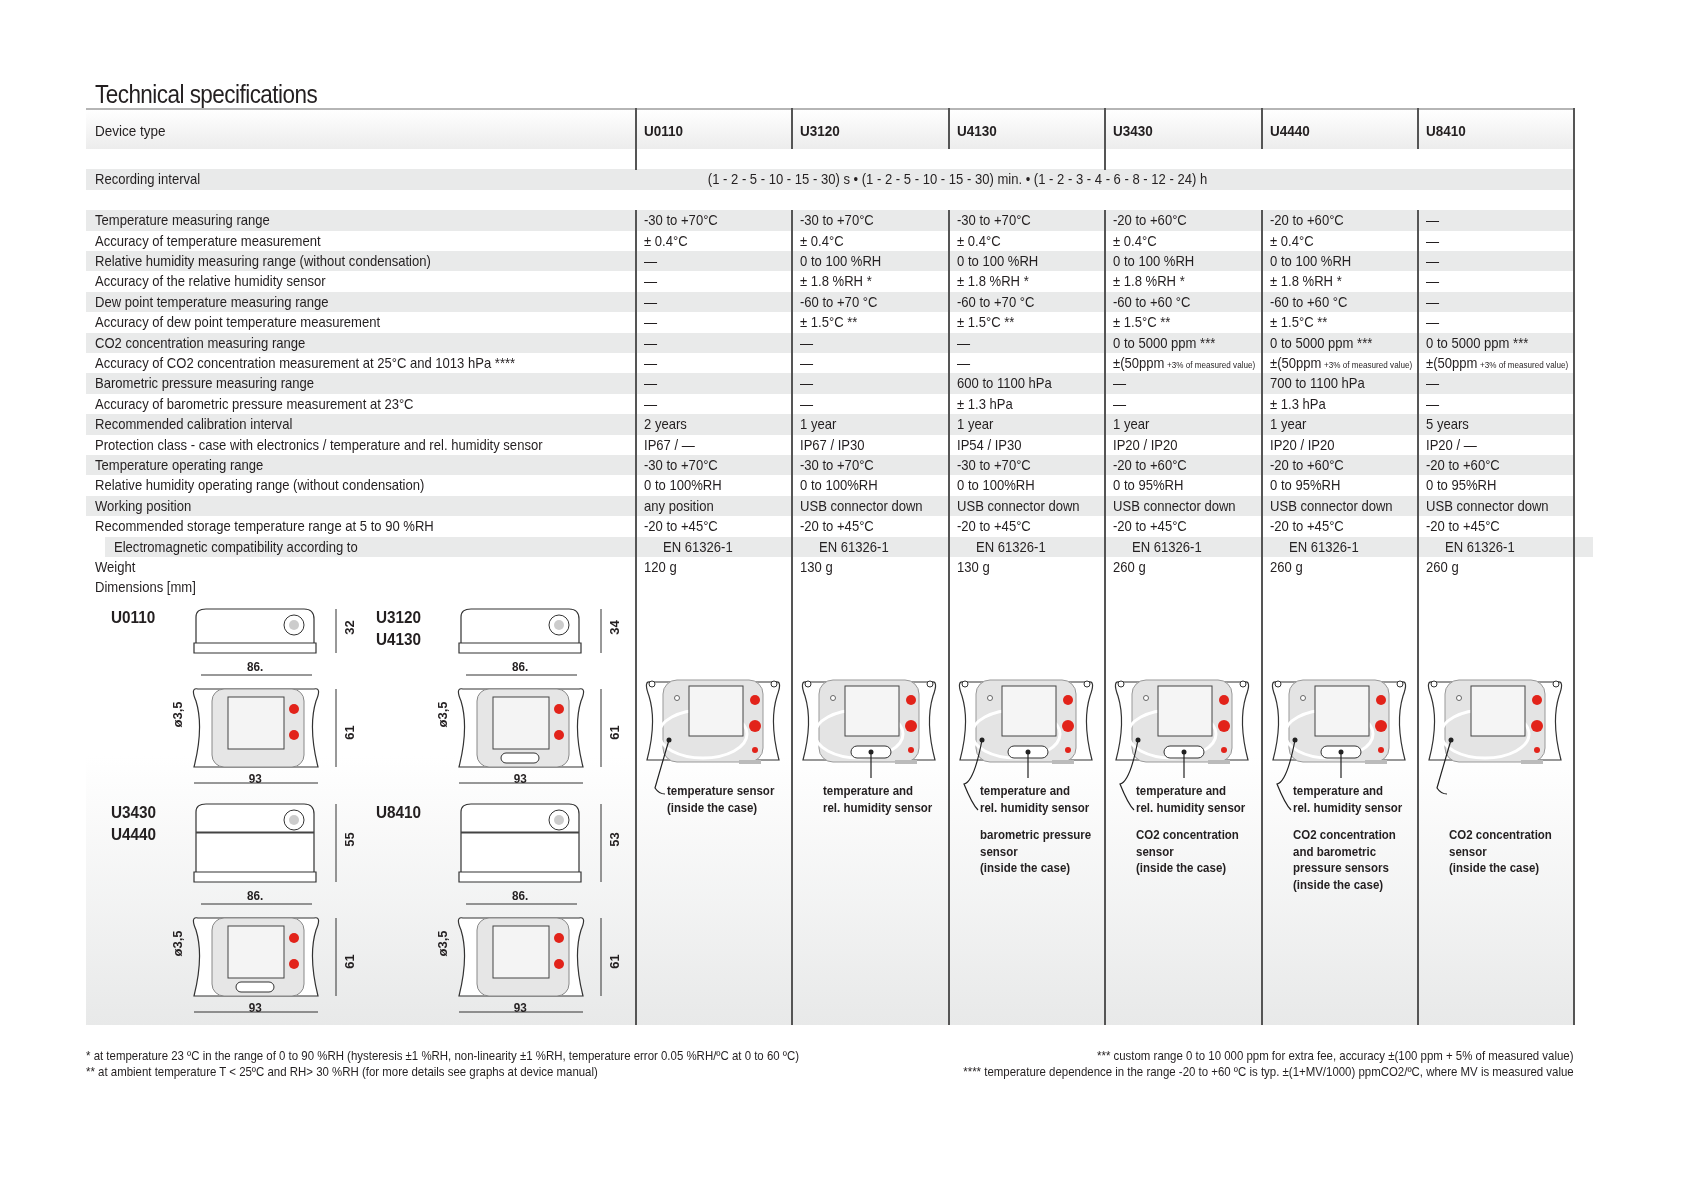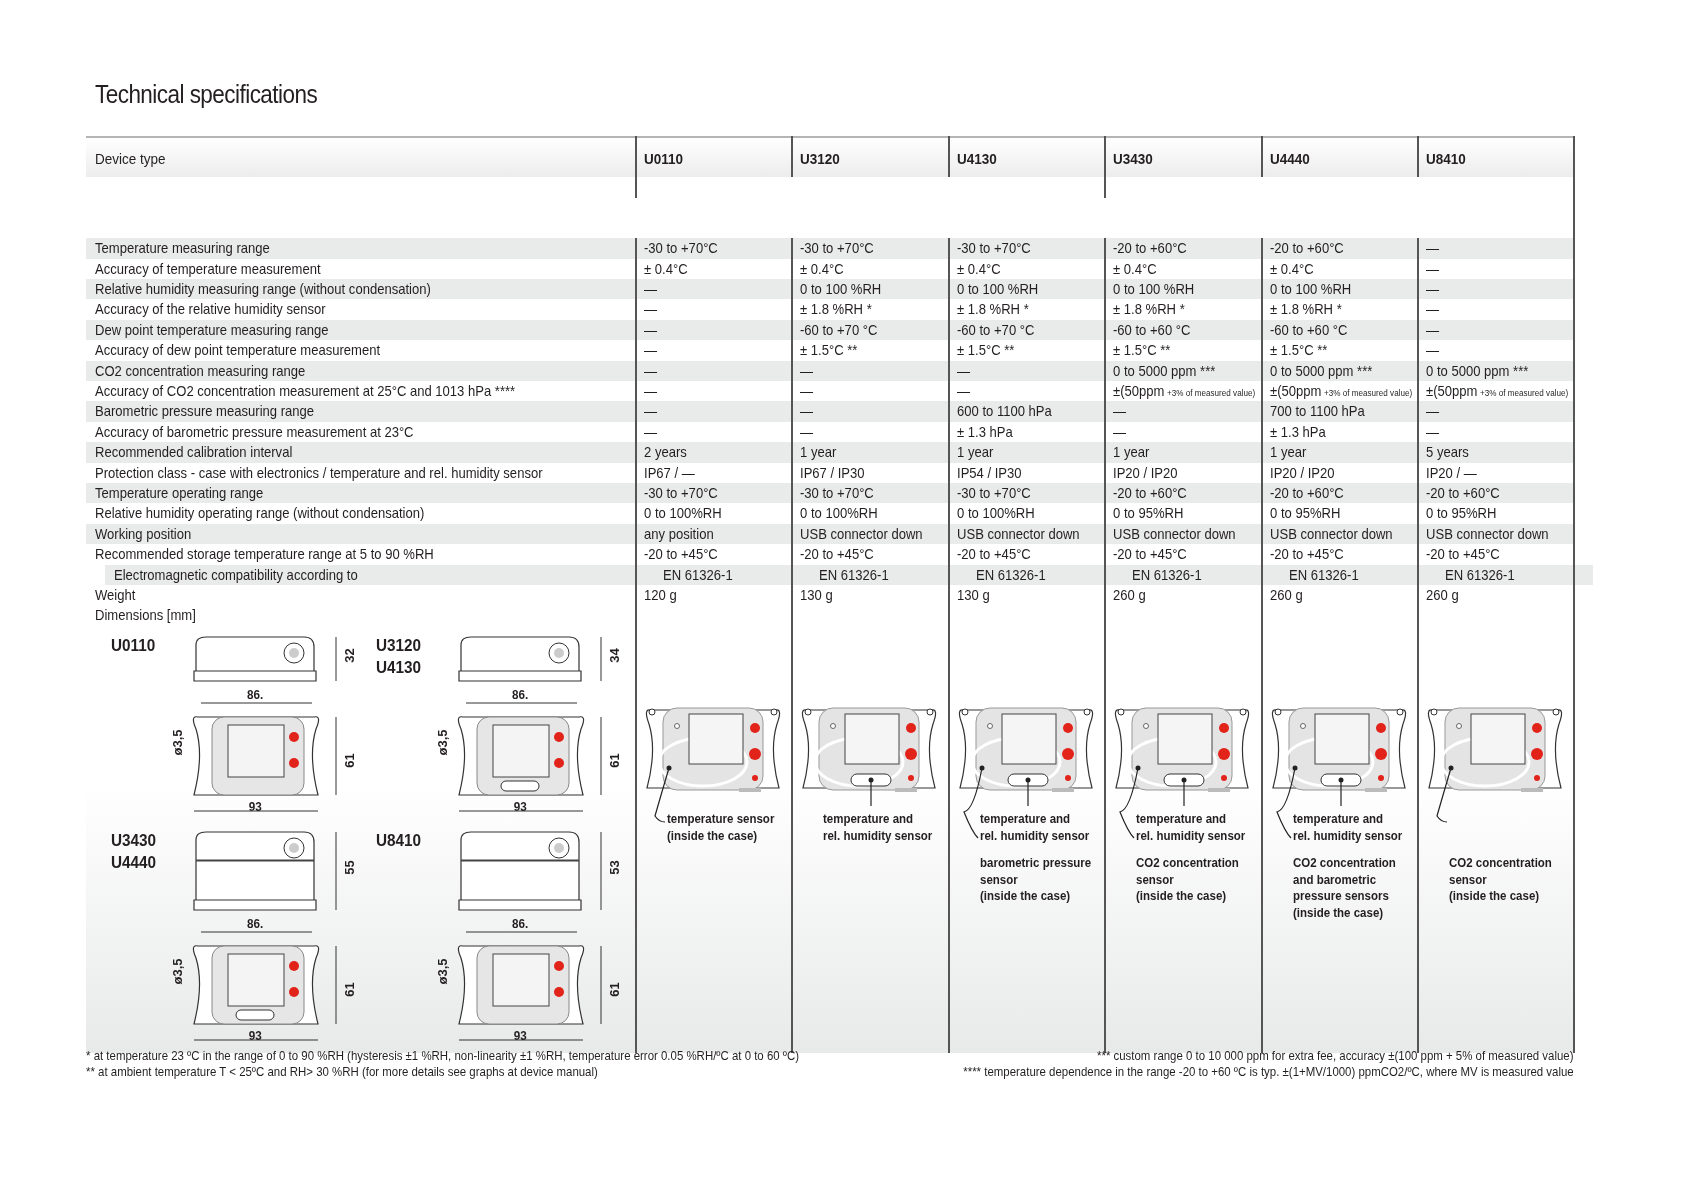--- a/index.html
+++ b/index.html
@@ -1,19 +1,19 @@
 <!DOCTYPE html>
 <html><head>
 <meta charset="utf-8">
 <style>
   html, body { margin:0; padding:0; background:#ffffff; }
   body { width:1685px; height:1192px; position:relative; overflow:hidden;
          font-family:"Liberation Sans", sans-serif; color:#231f20; }
   .title { position:absolute; left:95px; top:80px; font-size:25px; letter-spacing:-0.6px; transform:scaleX(0.9); transform-origin:left; }
-  .table { position:absolute; left:86px; top:136px; width:1488px; height:1012px; }
+  .table { position:absolute; left:86px; top:108px; width:1488px; height:1012px; }
   .topline { position:absolute; left:0; top:0; width:1488px; height:2px; background:#b5b5b5; }
   .header { position:absolute; left:0; top:2px; width:1488px; height:39px;
             background:linear-gradient(#ffffff, #ececec); }
   .header .cell { position:absolute; top:12px; font-size:15px; transform:scaleX(0.9); transform-origin:left; }
   .header .model { font-weight:bold; }
   .row { position:absolute; left:0; width:1488px; height:20.4px; }
   .row.shade { background:#e9eaea; }
   .row .lbl { position:absolute; left:9px; top:2px; font-size:14.5px; white-space:nowrap; transform:scaleX(0.9); transform-origin:left; }
   .row .val { position:absolute; top:2px; font-size:14.5px; white-space:nowrap; transform:scaleX(0.9); transform-origin:left; }
   .row .span { position:absolute; top:2px; font-size:14.5px; white-space:nowrap; transform:scaleX(0.9); transform-origin:center; text-align:center; }
@@ -38,20 +38,24 @@
   <div class="header">
     <span class="cell" style="left:9px">Device type</span>
     <span class="cell model" style="left:558px">U0110</span>
     <span class="cell model" style="left:714px">U3120</span>
     <span class="cell model" style="left:871px">U4130</span>
     <span class="cell model" style="left:1027px">U3430</span>
     <span class="cell model" style="left:1184px">U4440</span>
     <span class="cell model" style="left:1340px">U8410</span>
   </div>
 
+  <div class="row shade" style="top:61.4px">
+    <span class="lbl">Recording interval</span>
+    <span class="span" style="left:549px;width:645px">(1 - 2 - 5 - 10 - 15 - 30) s  •  (1 - 2 - 5 - 10 - 15 - 30) min.  •  (1 - 2 - 3 - 4 - 6 - 8 - 12 - 24) h</span>
+  </div>
 
   <div id="rows">
       <div class="row shade" style="top: 102.2px;">
         <span class="lbl">Temperature measuring range</span>
         <span class="val" style="left: 558px;"><span>-30 to +70°C</span></span>
         <span class="val" style="left: 714px;"><span>-30 to +70°C</span></span>
         <span class="val" style="left: 871px;"><span>-30 to +70°C</span></span>
         <span class="val" style="left: 1027px;"><span>-20 to +60°C</span></span>
         <span class="val" style="left: 1184px;"><span>-20 to +60°C</span></span>
         <span class="val" style="left: 1340px;"><span>—</span></span>

